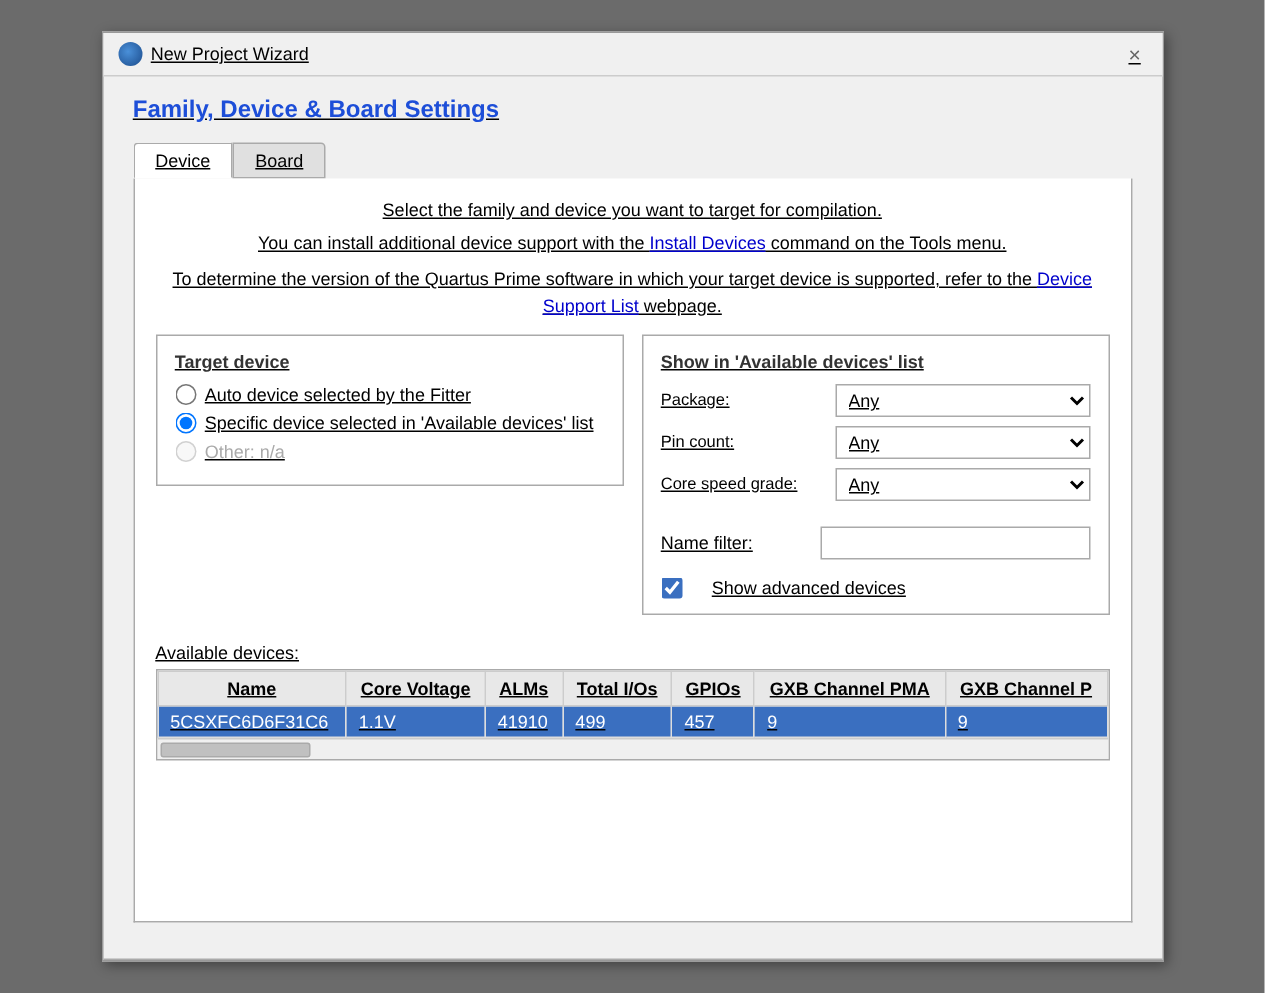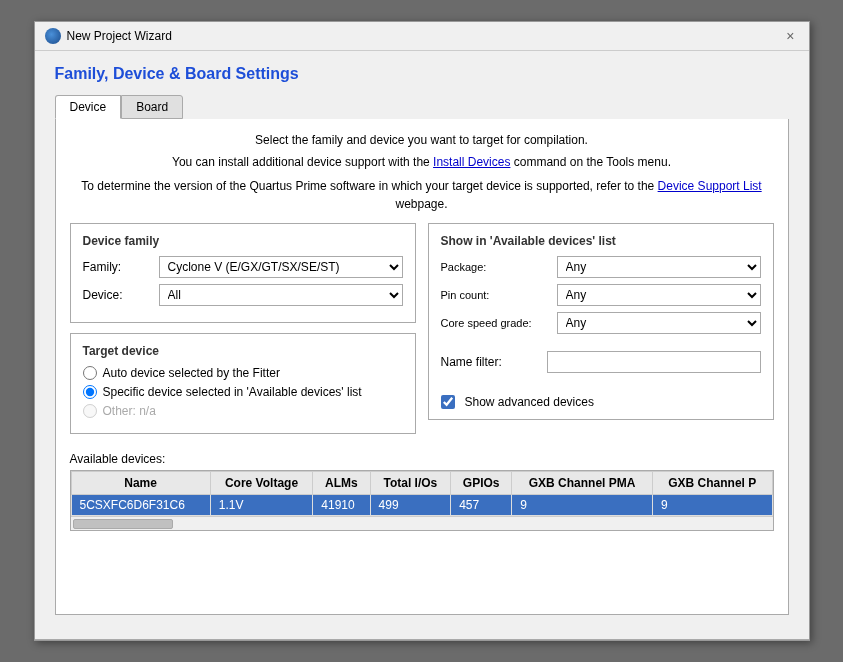--- a/index.html
+++ b/index.html
@@ -9,25 +9,26 @@
       align-items: center;
       justify-content: center;
       width: 843px;
       height: 662px;
       font-family: 'Segoe UI', Arial, sans-serif;
       font-size: 13px;
     }
     .dialog {
       background: #f0f0f0;
       border: 1px solid #999;
-      width: 776px;
+      width: 708px;
       min-height: 620px;
       display: flex;
       flex-direction: column;
       box-shadow: 2px 2px 8px rgba(0,0,0,0.4);
+      text-decoration: underline;
     }
     .titlebar {
       background: #f0f0f0;
       display: flex;
       align-items: center;
       padding: 6px 10px;
       border-bottom: 1px solid #ccc;
       gap: 6px;
     }
     .titlebar-icon {
@@ -175,22 +176,22 @@
     .filter-input {
       flex: 1;
       height: 22px;
       border: 1px solid #aaa;
       font-size: 12px;
       padding: 2px 4px;
     }
     .checkbox-row {
       display: flex;
       align-items: center;
-      gap: 10px;
-      margin-top: 22px;
+      gap: 20px;
+      margin-top: 12px;
     }
     .checkbox-row input[type="checkbox"] {
       width: 14px;
       height: 14px;
       accent-color: #3a6fc0;
     }
     .checkbox-label {
       font-size: 12px;
       color: #000;
     }
@@ -295,35 +296,20 @@
         <span>You can install additional device support with the </span><span class="link">Install Devices</span><span> command on the Tools menu.</span>
       </div>
       <div class="info-text" style="margin-top:6px;">
         <span>To determine the version of the Quartus Prime software in which your target device is supported, refer to the </span><span class="link">Device Support List</span><span> webpage.</span>
       </div>
 
       <div class="two-col">
 
         <div class="left-panel">
 
-          <div class="section-box">
-            <div class="section-title">Device family</div>
-            <div class="field-row">
-              <span class="field-label">Family:</span>
-              <select class="combo">
-                <option>Cyclone V (E/GX/GT/SX/SE/ST)</option>
-              </select>
-            </div>
-            <div class="field-row">
-              <span class="field-label">Device:</span>
-              <select class="combo">
-                <option>All</option>
-              </select>
-            </div>
-          </div>
 
           <div class="section-box">
             <div class="section-title">Target device</div>
             <div class="radio-group">
               <div class="radio-row">
                 <input type="radio" name="target" style="">
                 <span class="radio-label">Auto device selected by the Fitter</span>
               </div>
               <div class="radio-row">
                 <input type="radio" name="target" checked="" style="">

